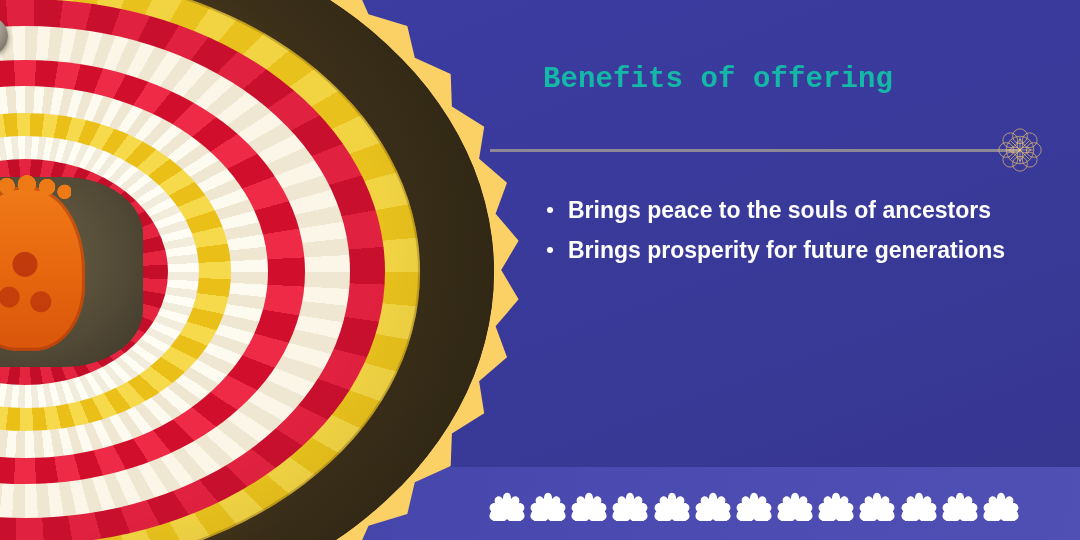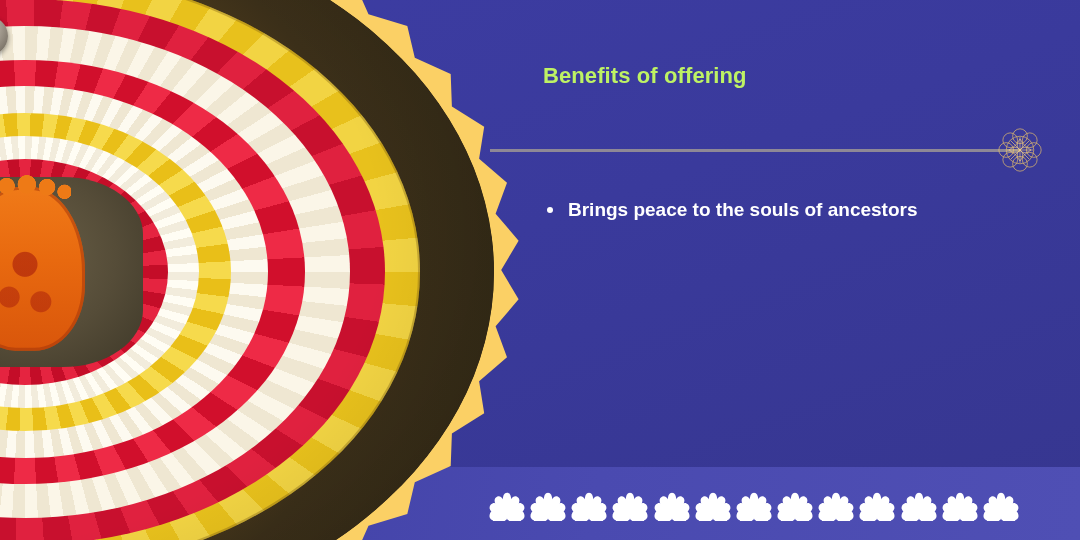--- a/index.html
+++ b/index.html
@@ -88,33 +88,34 @@
     box-shadow:0 2px 5px rgba(0,0,0,.45);}
   .v3{left:410px;top:102px;width:42px;height:40px;}
   .photo-vig{
     position:absolute;inset:0;border-radius:50%;
     background:radial-gradient(ellipse at 45% 45%,rgba(0,0,0,0) 55%,rgba(0,0,0,.22) 100%);
   }
 
   
   .title{
     position:absolute;left:543px;top:63px;
-    font-size:22px;font-weight:bold;color:#bef264;letter-spacing:.1px;
+    font-size:29px;font-weight:bold;color:#14b8a6;letter-spacing:.1px;
     white-space:nowrap;
+    font-family:Liberation Mono, monospace;
   }
   .rule{
     position:absolute;left:490px;top:149px;width:530px;height:3px;
     background:#8e8896;
   }
   .mandala{
     position:absolute;left:997px;top:127px;width:46px;height:46px;
   }
   .bullets{
     position:absolute;left:540px;top:190px;width:470px;
-    color:#ffffff;font-size:19px;font-weight:bold;line-height:40px;
+    color:#ffffff;font-size:23px;font-weight:bold;line-height:40px;
   }
   .bullets ul{margin:0;padding:0;list-style:none;}
   .bullets li{position:relative;padding-left:28px;margin:0 0 0 0;}
   .bullets li::before{
     content:"";position:absolute;left:7px;top:17px;
     width:6px;height:6px;border-radius:50%;background:#ffffff;
   }
 
   
   .lotus-row{
@@ -194,20 +195,21 @@
       <path d="M50 26 Q62 40 50 50 Q38 40 50 26Z"></path>
       <path d="M50 74 Q62 60 50 50 Q38 60 50 74Z"></path>
       <path d="M26 50 Q40 62 50 50 Q40 38 26 50Z"></path>
       <path d="M74 50 Q60 62 50 50 Q60 38 74 50Z"></path>
     </g>
   </svg>
 
   <div class="bullets">
     <ul>
       <li>Brings peace to the souls of ancestors</li>
+      <li>Brings prosperity for future generations</li>
     </ul>
   </div>
 
   <div class="lotus-row">
       <svg class="lotus" viewBox="0 0 38 36">
         <g fill="#ffffff">
           <path d="M19 34 C13 18.599999999999998, 13 6, 19 6 C25 6, 25 18.599999999999998, 19 34 Z" transform="rotate(0 19 34)"></path>
           <path d="M19 34 C12.5 19.7, 12.5 8, 19 8 C25.5 8, 25.5 19.7, 19 34 Z" transform="rotate(-24 19 34)"></path>
           <path d="M19 34 C12.5 19.7, 12.5 8, 19 8 C25.5 8, 25.5 19.7, 19 34 Z" transform="rotate(24 19 34)"></path>
           <path d="M19 34 C12 21.35, 12 11, 19 11 C26 11, 26 21.35, 19 34 Z" transform="rotate(-48 19 34)"></path>

